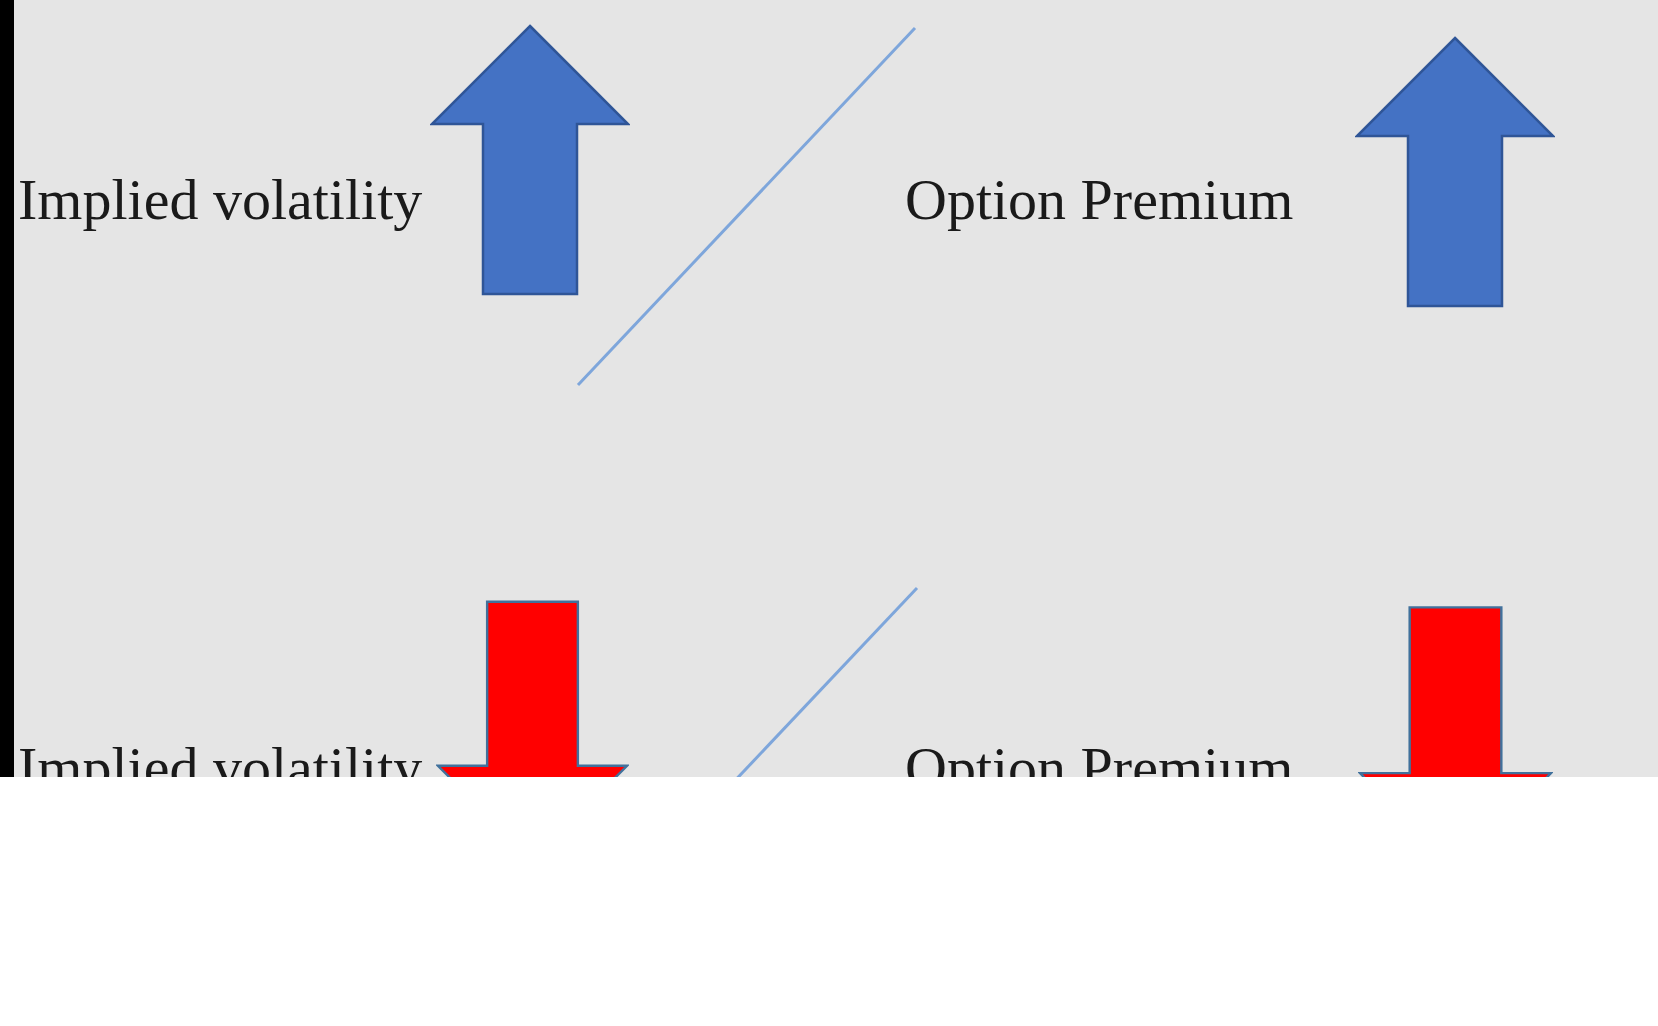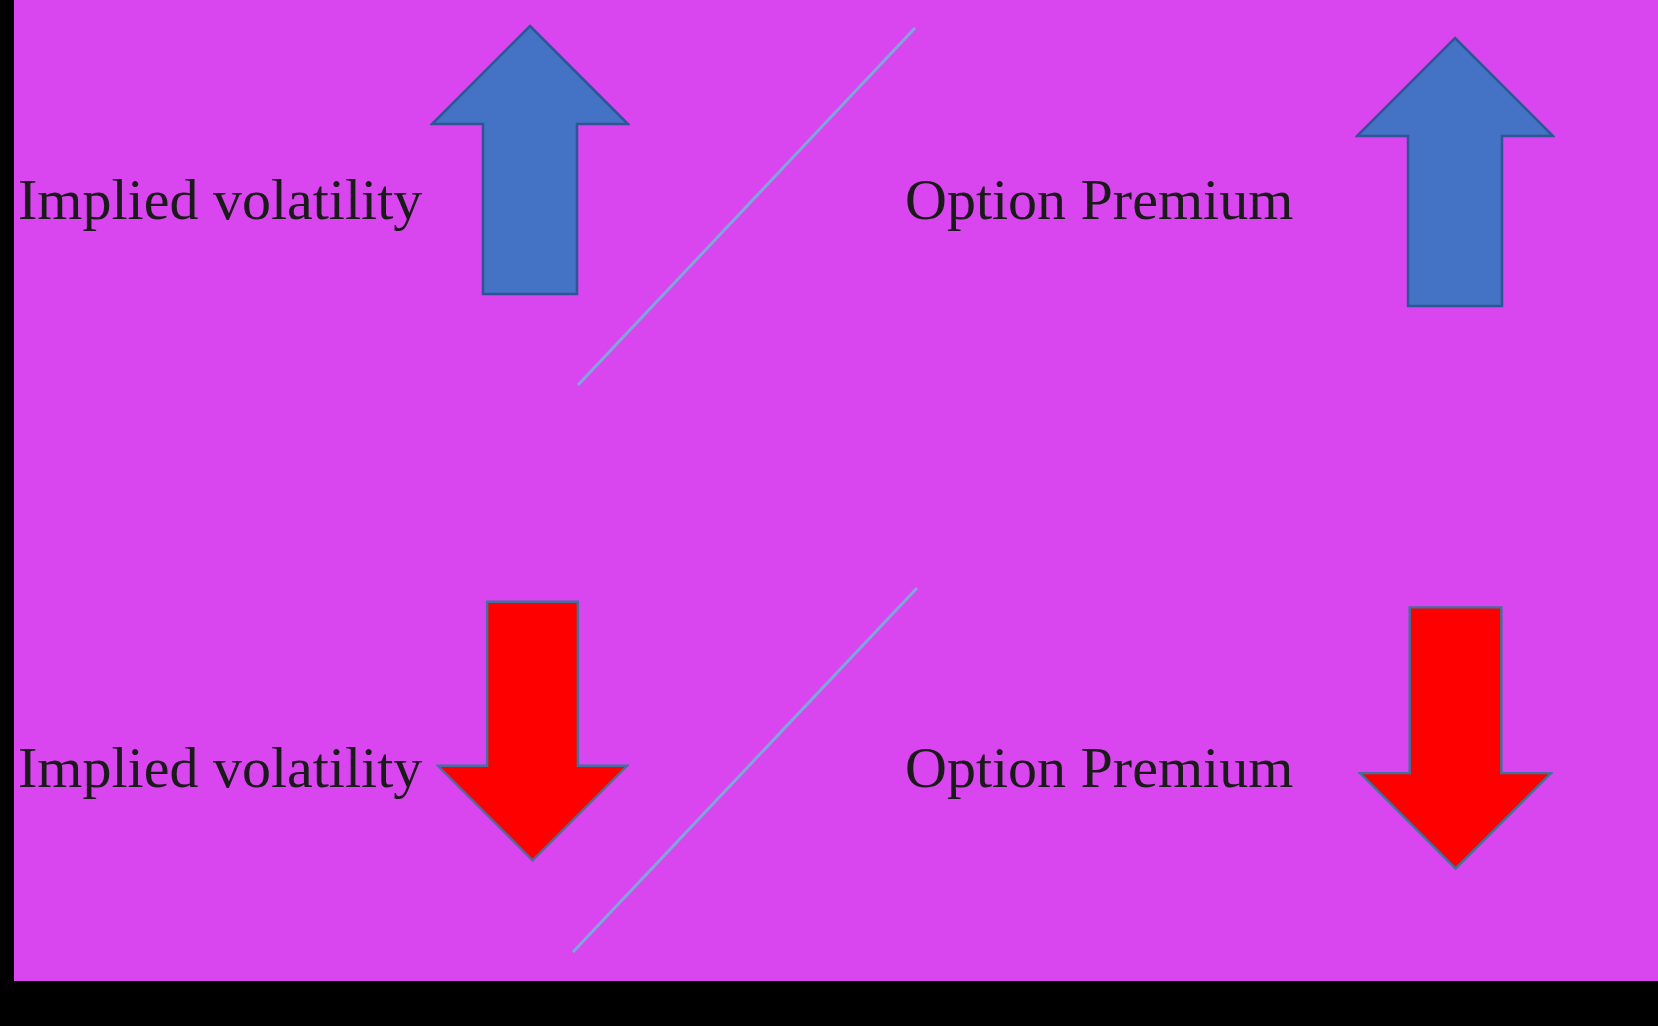--- a/index.html
+++ b/index.html
@@ -3,22 +3,22 @@
 <meta charset="utf-8">
 <style>
   html, body {
     margin: 0;
     padding: 0;
     background: #ffffff;
   }
   .canvas {
     position: relative;
     width: 1658px;
-    height: 1026px;
-    background: #d946ef;
+    height: 777px;
+    background: #e5e5e5;
     overflow: hidden;
     font-family: "Liberation Serif", serif;
   }
   .label {
     position: absolute;
     font-size: 58px;
     line-height: 1.1;
     color: #1a1a1a;
     white-space: nowrap;
     letter-spacing: 0px;

